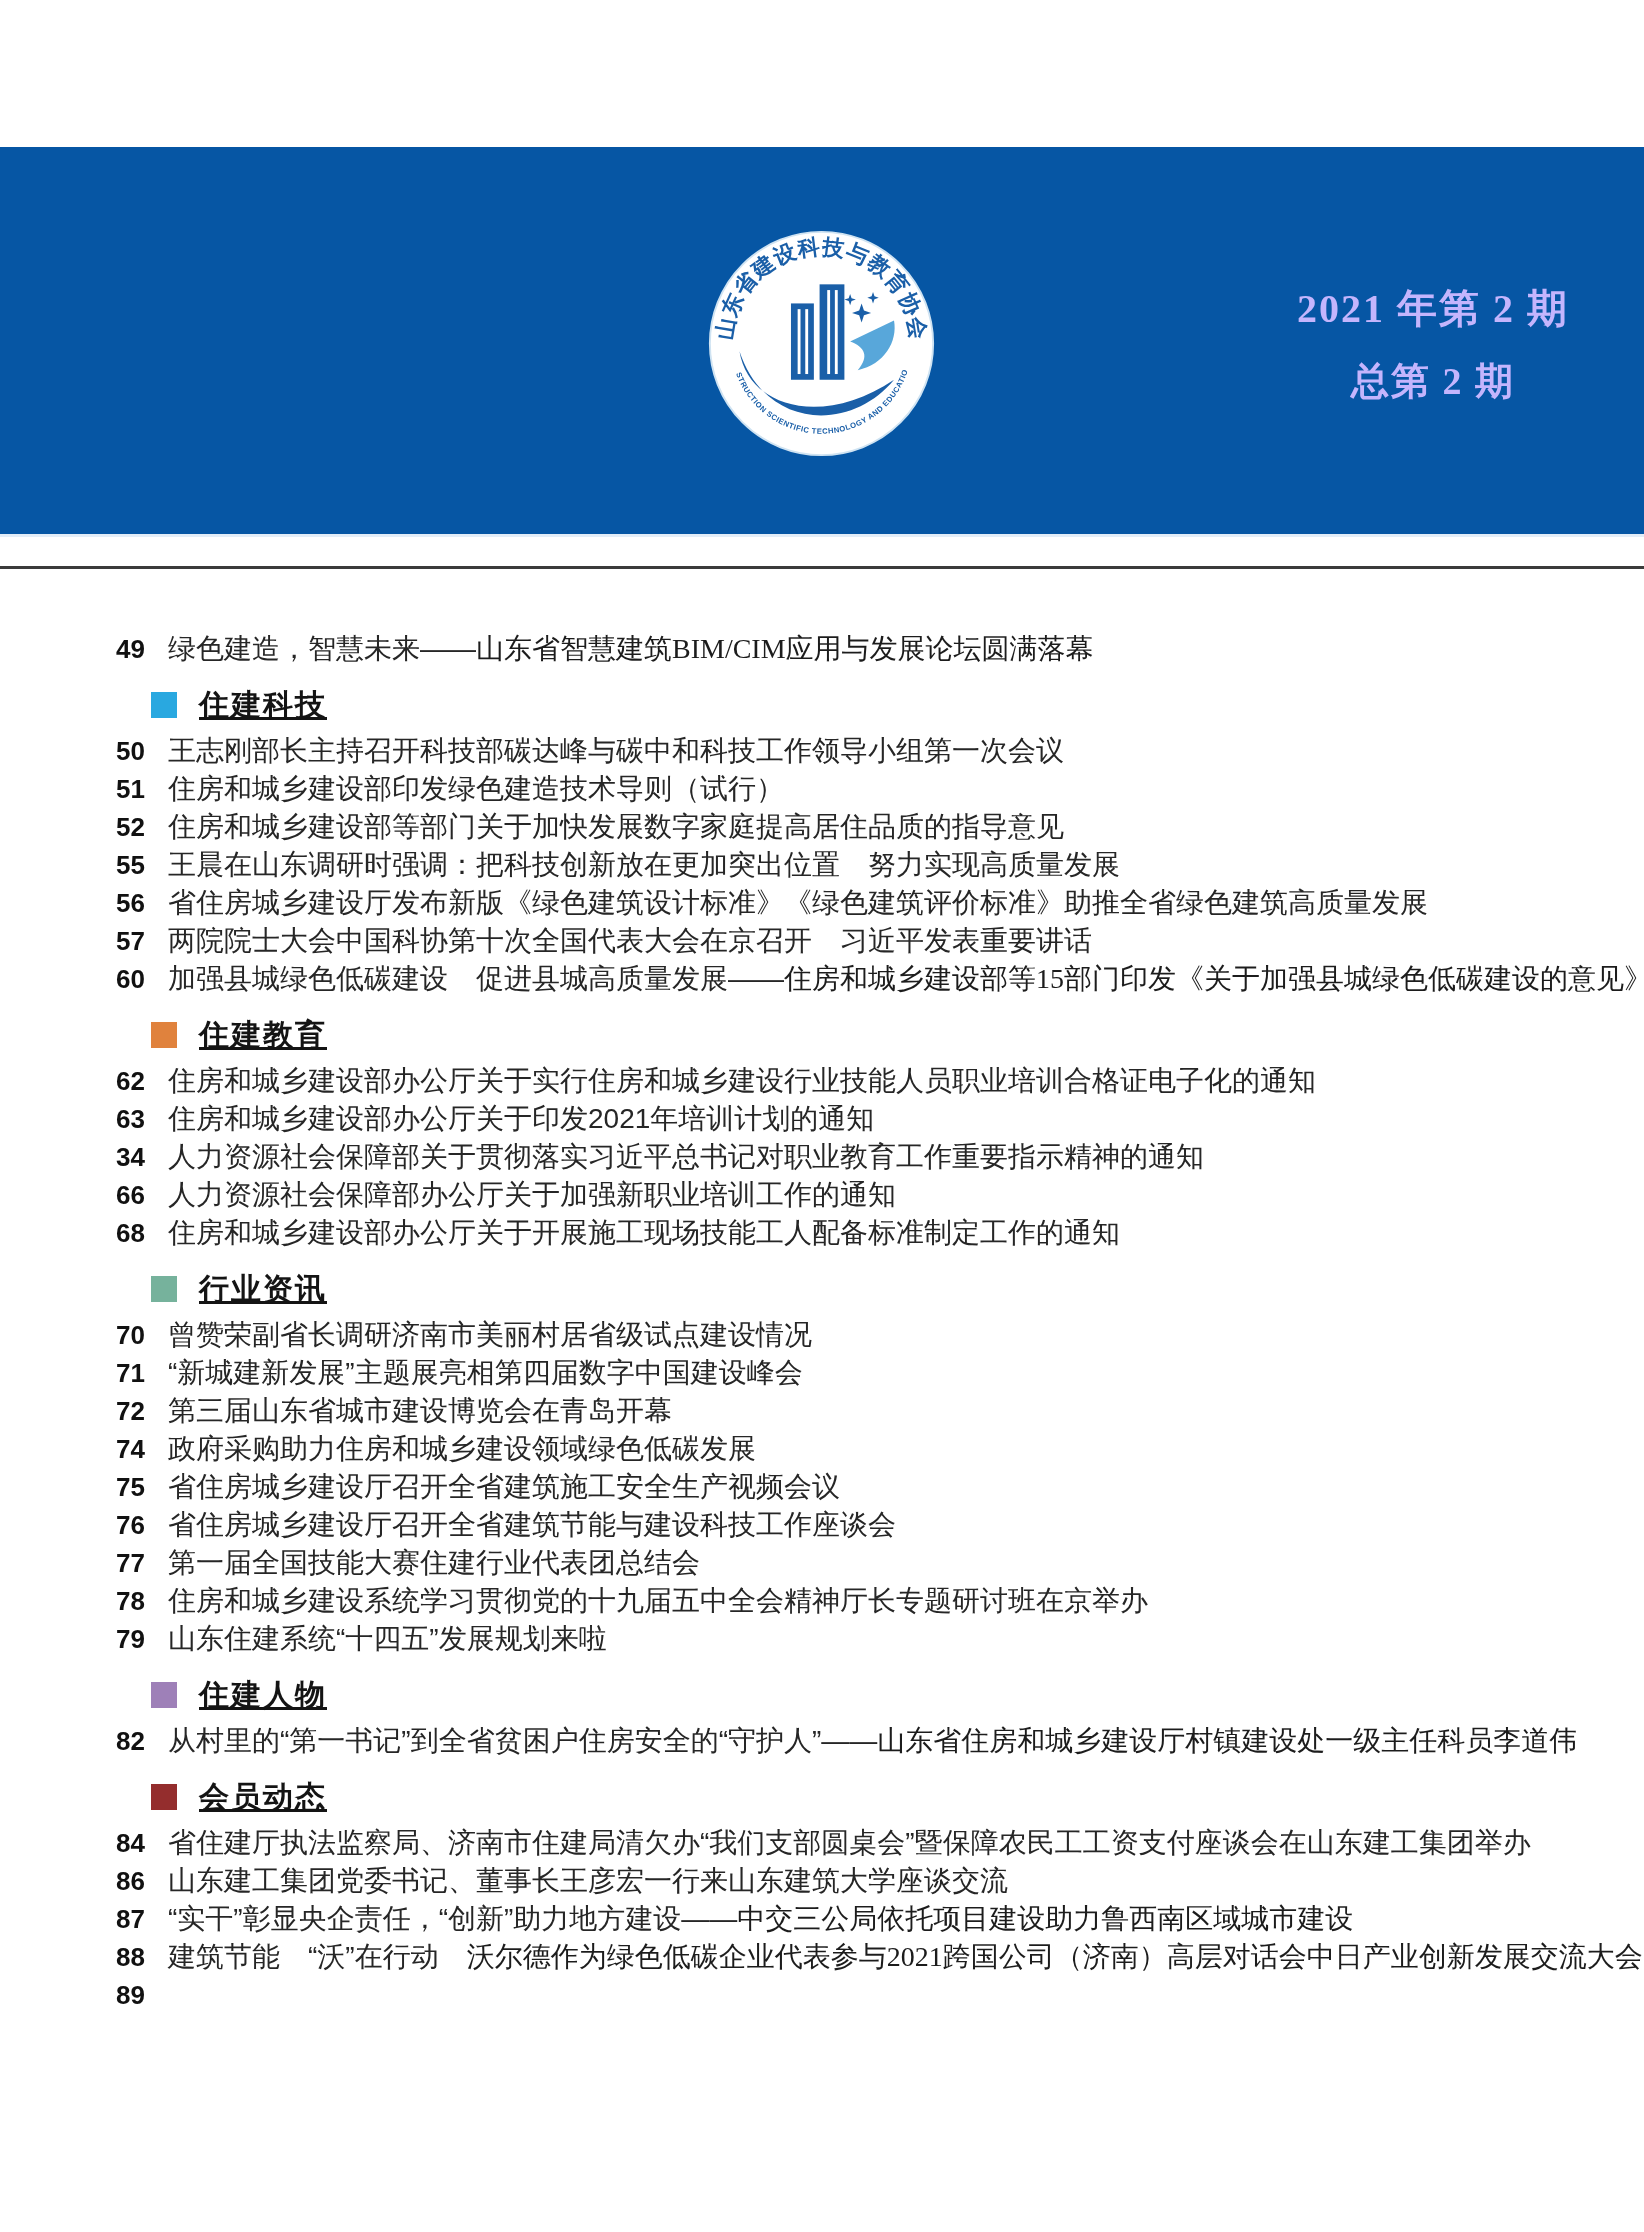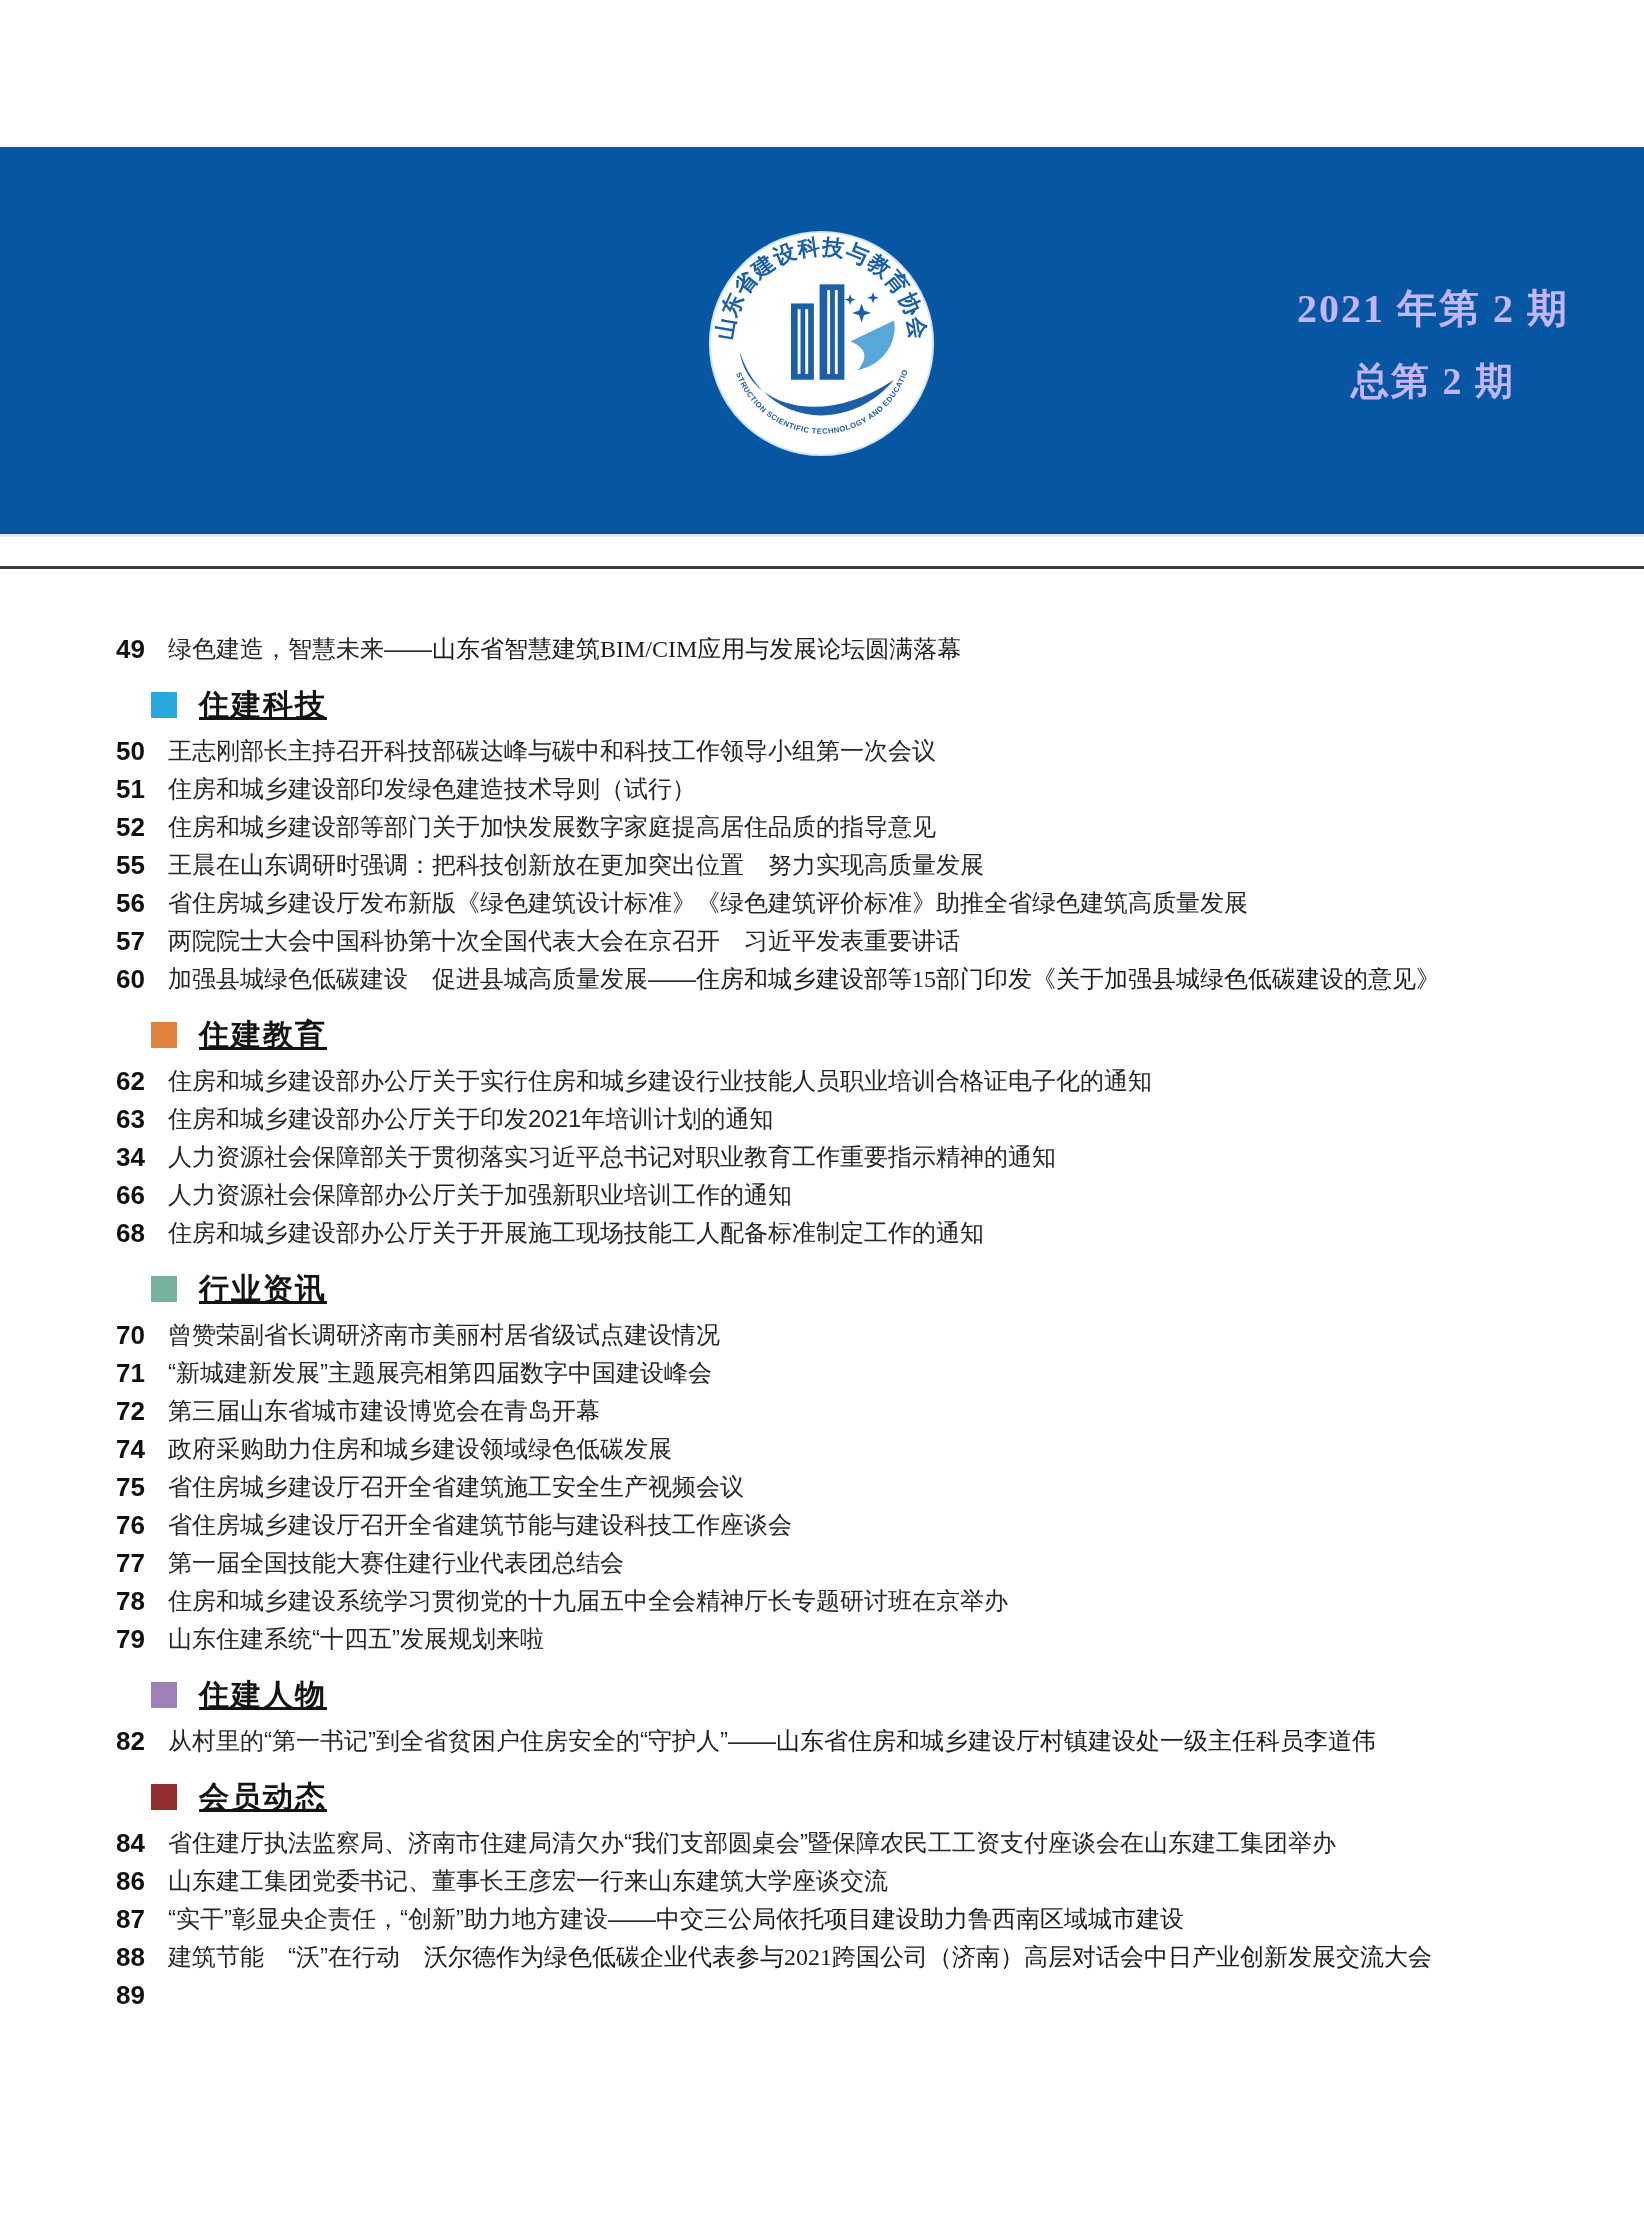--- a/index.html
+++ b/index.html
@@ -32,21 +32,21 @@
   }
   .row{
     height:38px;display:flex;align-items:center;
     padding-left:116px;box-sizing:border-box;
   }
   .num{
     flex:none;width:52px;font-size:26px;font-weight:bold;color:#111111;
     letter-spacing:0px;
   }
   .txt{
-    font-size:24px;color:#262626;white-space:nowrap;
+    font-size:28px;color:#262626;white-space:nowrap;
   }
   .sub{
     font-family:"Liberation Serif", serif;color:#1c1c1c;
   }
   .sec-hdr{
     height:50px;margin-top:12px;margin-bottom:2px;
     display:flex;align-items:center;padding-left:151px;box-sizing:border-box;
   }
   .sec-sq{
     flex:none;width:26px;height:26px;margin-right:22px;

